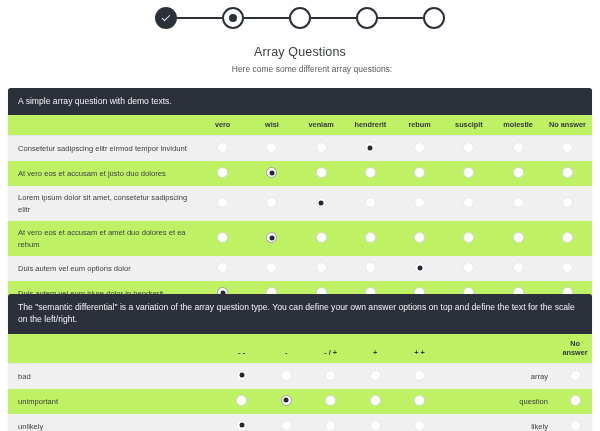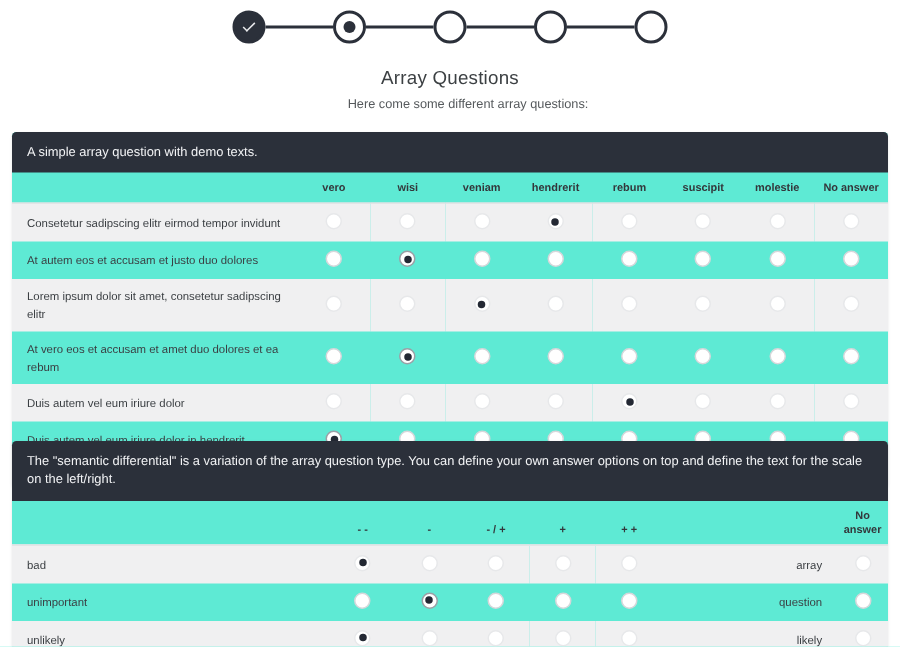--- a/index.html
+++ b/index.html
@@ -42,21 +42,21 @@
     letter-spacing: .15px;
   }
   .survey-desc {
     position: absolute; top: 64px; left: 12px; width: 600px;
     text-align: center; font-size: 8.5px; color: #55595c;
   }
 
   
   .panel {
     position: absolute; left: 8px; width: 584px;
-    background: #5eead4; border-radius: 3px;
+    background: #bef264; border-radius: 3px;
     box-shadow: 0 1px 2px rgba(0,0,0,.10);
   }
   .panel-head {
     background: #2b303a; color: #f2f3f5;
     border-radius: 3px 3px 0 0;
     padding: 7px 10px 8px 10px;
     font-size: 8.6px; line-height: 1.45;
   }
   .panel-body { padding: 0 0 6px 0; }
 
@@ -155,21 +155,21 @@
               <td><span class="radio"></span></td>
               <td><span class="radio"></span></td>
               <td><span class="radio"></span></td>
               <td><span class="radio sel"></span></td>
               <td><span class="radio"></span></td>
               <td><span class="radio"></span></td>
               <td><span class="radio"></span></td>
               <td><span class="radio"></span></td>
             </tr>
             <tr>
-              <td class="lab">At autem eos et accusam et justo duo dolores</td>
+              <td class="lab">At vero eos et accusam et justo duo dolores</td>
               <td><span class="radio"></span></td>
               <td><span class="radio sel"></span></td>
               <td><span class="radio"></span></td>
               <td><span class="radio"></span></td>
               <td><span class="radio"></span></td>
               <td><span class="radio"></span></td>
               <td><span class="radio"></span></td>
               <td><span class="radio"></span></td>
             </tr>
             <tr class="stripe">
@@ -188,21 +188,21 @@
               <td><span class="radio"></span></td>
               <td><span class="radio sel"></span></td>
               <td><span class="radio"></span></td>
               <td><span class="radio"></span></td>
               <td><span class="radio"></span></td>
               <td><span class="radio"></span></td>
               <td><span class="radio"></span></td>
               <td><span class="radio"></span></td>
             </tr>
             <tr class="stripe">
-              <td class="lab">Duis autem vel eum iriure dolor</td>
+              <td class="lab">Duis autem vel eum options dolor</td>
               <td><span class="radio"></span></td>
               <td><span class="radio"></span></td>
               <td><span class="radio"></span></td>
               <td><span class="radio"></span></td>
               <td><span class="radio sel"></span></td>
               <td><span class="radio"></span></td>
               <td><span class="radio"></span></td>
               <td><span class="radio"></span></td>
             </tr>
             <tr>

